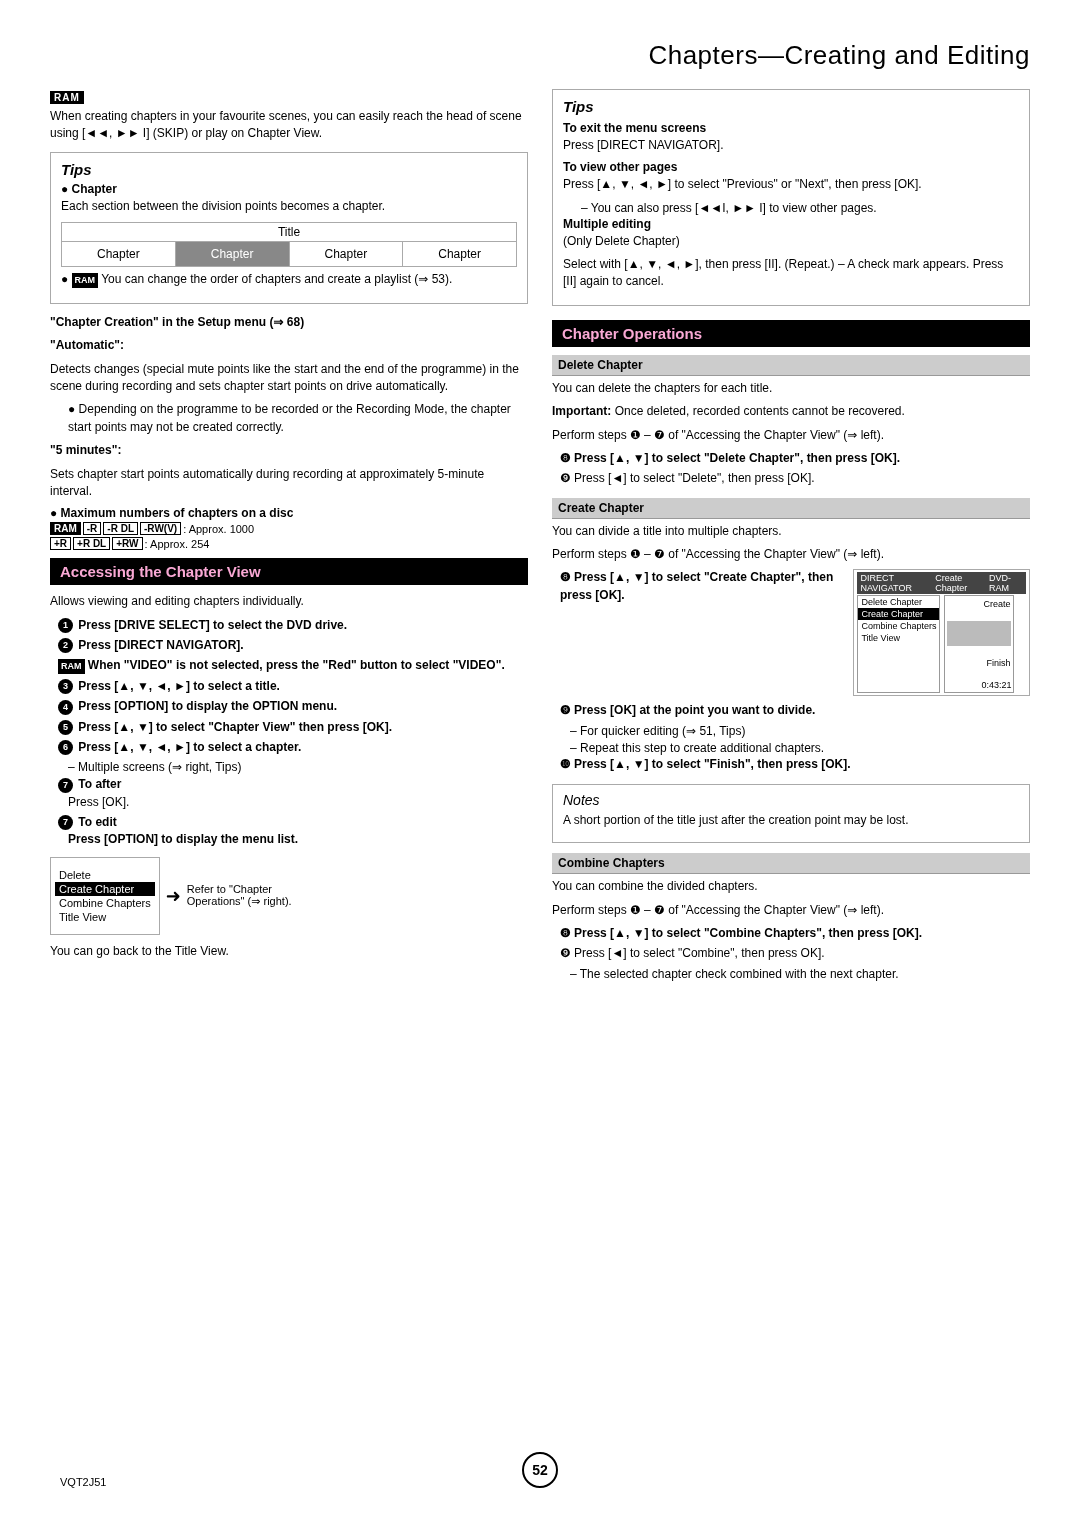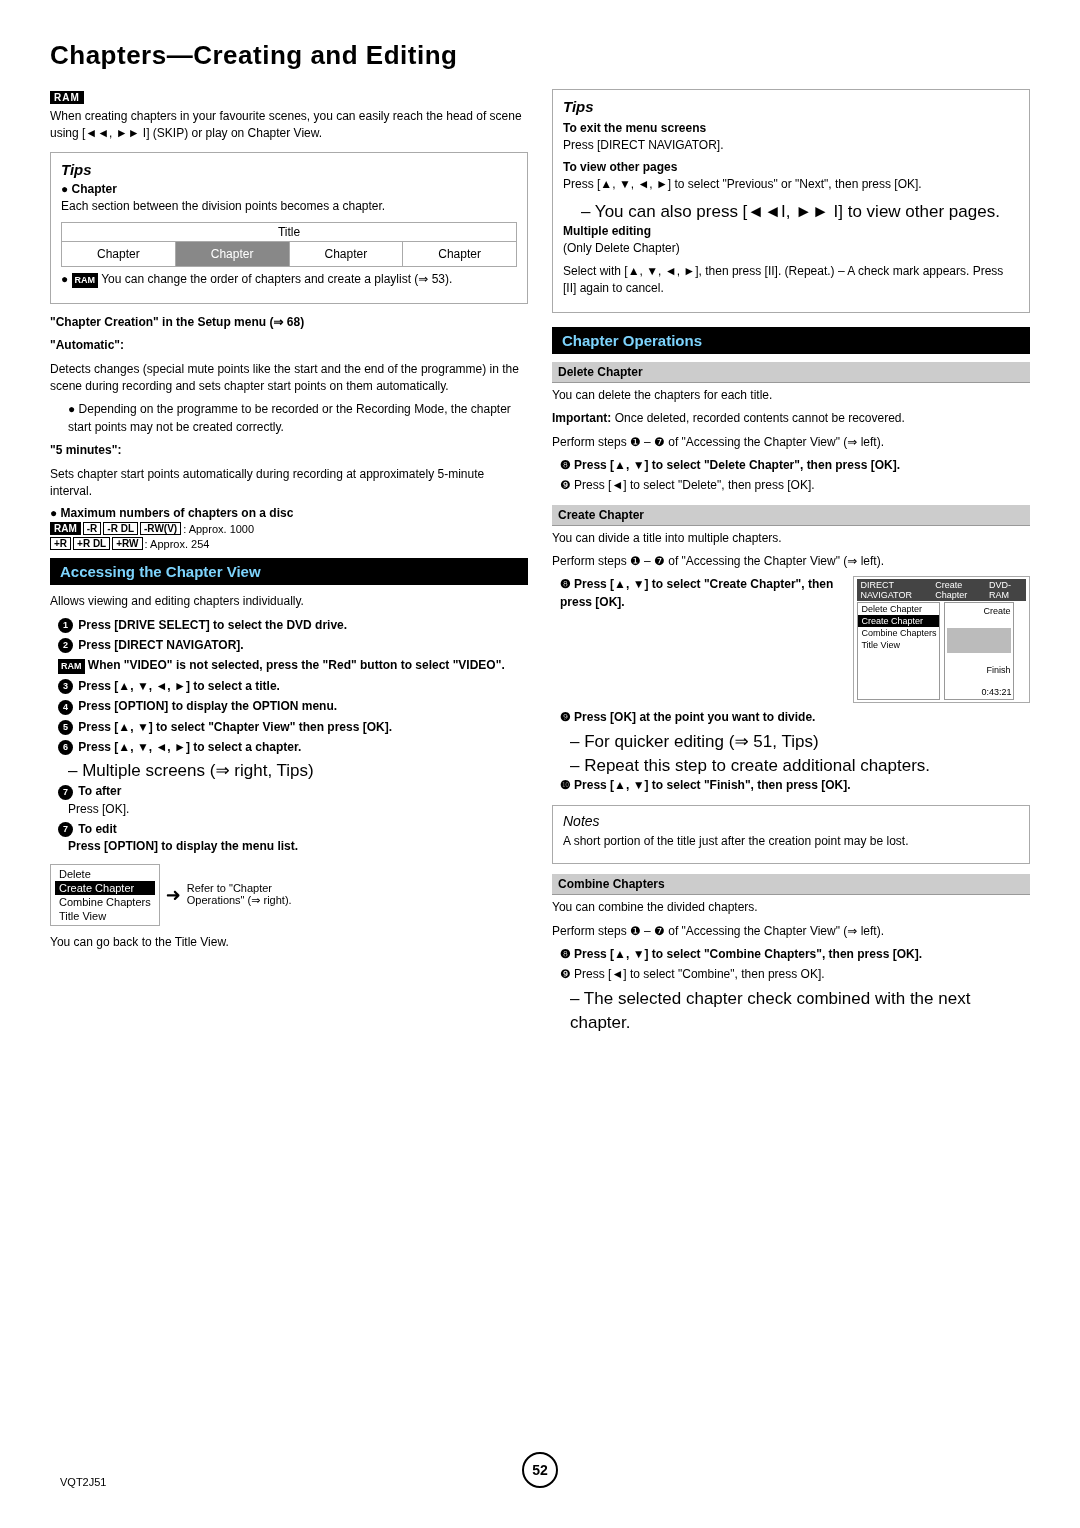--- a/index.html
+++ b/index.html
@@ -7,22 +7,22 @@
       width: 1080px;
       min-height: 1528px;
       background: #fff;
       font-family: Arial, Helvetica, sans-serif;
       font-size: 13px;
       color: #000;
       padding: 40px 50px 60px 50px;
     }
     h1.main-title {
       font-size: 26px;
-      font-weight: bold;
-      text-align: left;
+      font-weight: normal;
+      text-align: right;
       margin-bottom: 18px;
       letter-spacing: 0.5px;
     }
     .two-col {
       display: flex;
       gap: 24px;
       align-items: flex-start;
     }
     .left-col {
       flex: 1 1 0;
@@ -131,21 +131,21 @@
       padding: 0 3px;
       font-size: 10px;
       font-weight: bold;
     }
     .disc-badge.filled {
       background: #000;
       color: #fff;
     }
     .section-header-box {
       background: #000;
-      color: #7dd3fc;
+      color: #f9a8d4;
       font-size: 15px;
       font-weight: bold;
       padding: 5px 10px;
       margin-bottom: 8px;
       margin-top: 8px;
     }
     .sub-section-header {
       background: #ccc;
       font-size: 12px;
       font-weight: bold;
@@ -169,21 +169,21 @@
       font-size: 9px;
       text-align: center;
       line-height: 15px;
       margin-right: 2px;
       vertical-align: middle;
       font-weight: bold;
     }
     .menu-screenshot-box {
       border: 1px solid #aaa;
       display: inline-block;
-      padding: 2px 4px;
+      padding: 10px 4px;
       margin: 4px 0;
       font-size: 11px;
       min-width: 90px;
     }
     .menu-screenshot-box .menu-item {
       padding: 1px 4px;
       font-size: 11px;
       cursor: default;
     }
     .menu-screenshot-box .menu-item.active {
@@ -200,21 +200,21 @@
       display: inline-block;
       vertical-align: middle;
     }
     .menu-arrow-row {
       display: flex;
       align-items: center;
       margin: 4px 0;
     }
     .indent { padding-left: 18px; }
     .dash-item {
-      font-size: 17px;
+      font-size: 12px;
       padding-left: 18px;
       line-height: 1.4;
     }
     
     .tips-box-right {
       border: 1px solid #aaa;
       padding: 8px 10px;
       margin-bottom: 14px;
     }
     .tips-title-right {
@@ -355,21 +355,21 @@
         ● <span class="ram-inline">RAM</span> <span>You can change the order of chapters and create a playlist (⇒ 53).</span>
       </div>
     </div>
 
     <div class="body-text">
       <span class="bold">"Chapter Creation" in the Setup menu (⇒ 68)</span>
     </div>
     <div class="body-text">
       <span class="bold">"Automatic":</span>
     </div>
-    <div class="body-text">Detects changes (special mute points like the start and the end of the programme) in the scene during recording and sets chapter start points on them automatically.</div>
+    <div class="body-text">Detects changes (special mute points like the start and the end of the programme) in the scene during recording and sets chapter start points on drive automatically.</div>
     <div class="body-text indent">
       ● <span>Depending on the programme to be recorded or the Recording Mode, the chapter start points may not be created correctly.</span>
     </div>
     <div class="body-text">
       <span class="bold">"5 minutes":</span>
     </div>
     <div class="body-text">Sets chapter start points automatically during recording at approximately 5-minute interval.</div>
 
     <div class="disc-max-box">
       <div class="disc-max-label">

